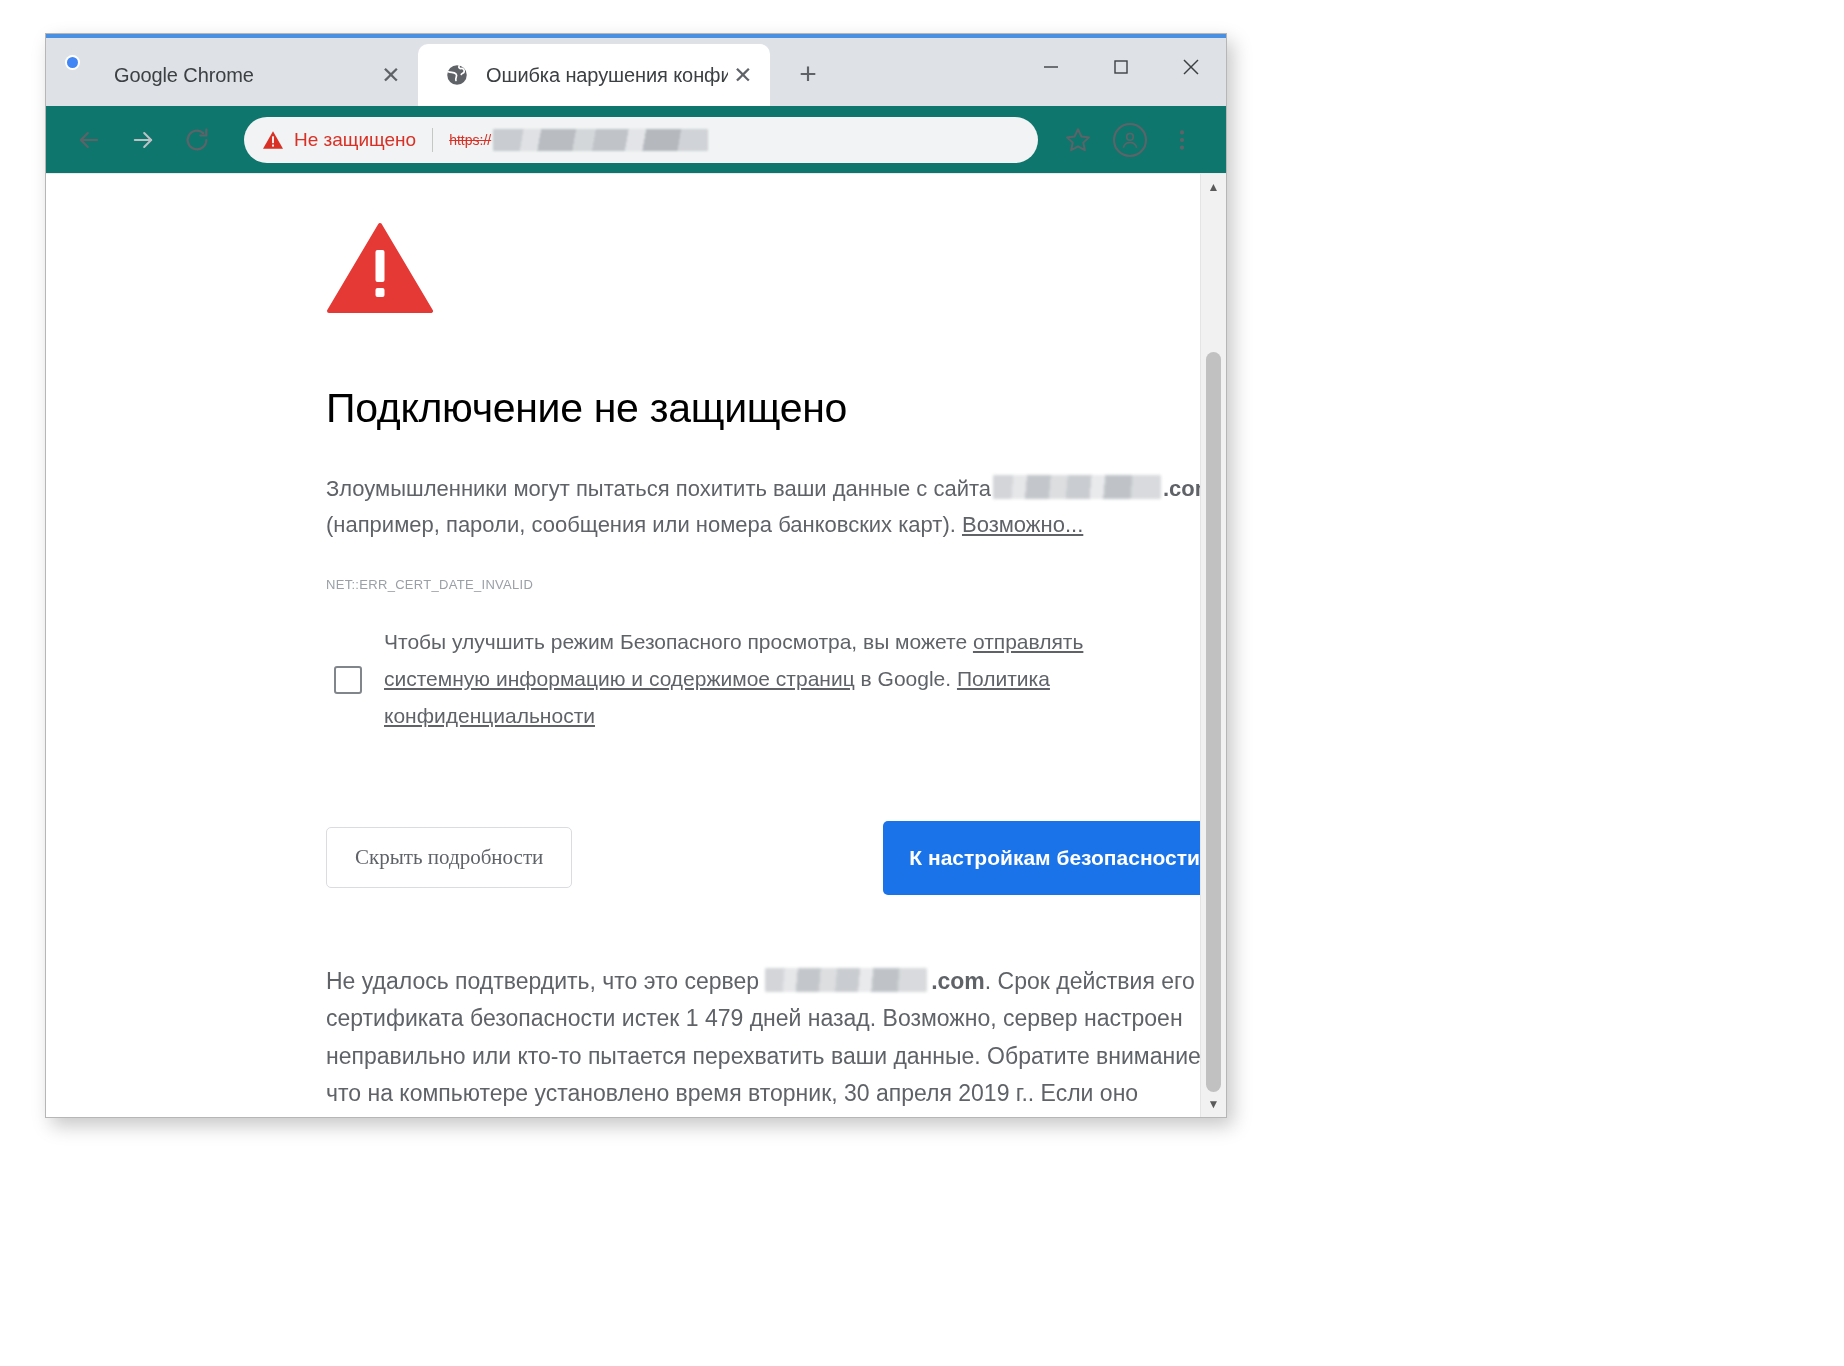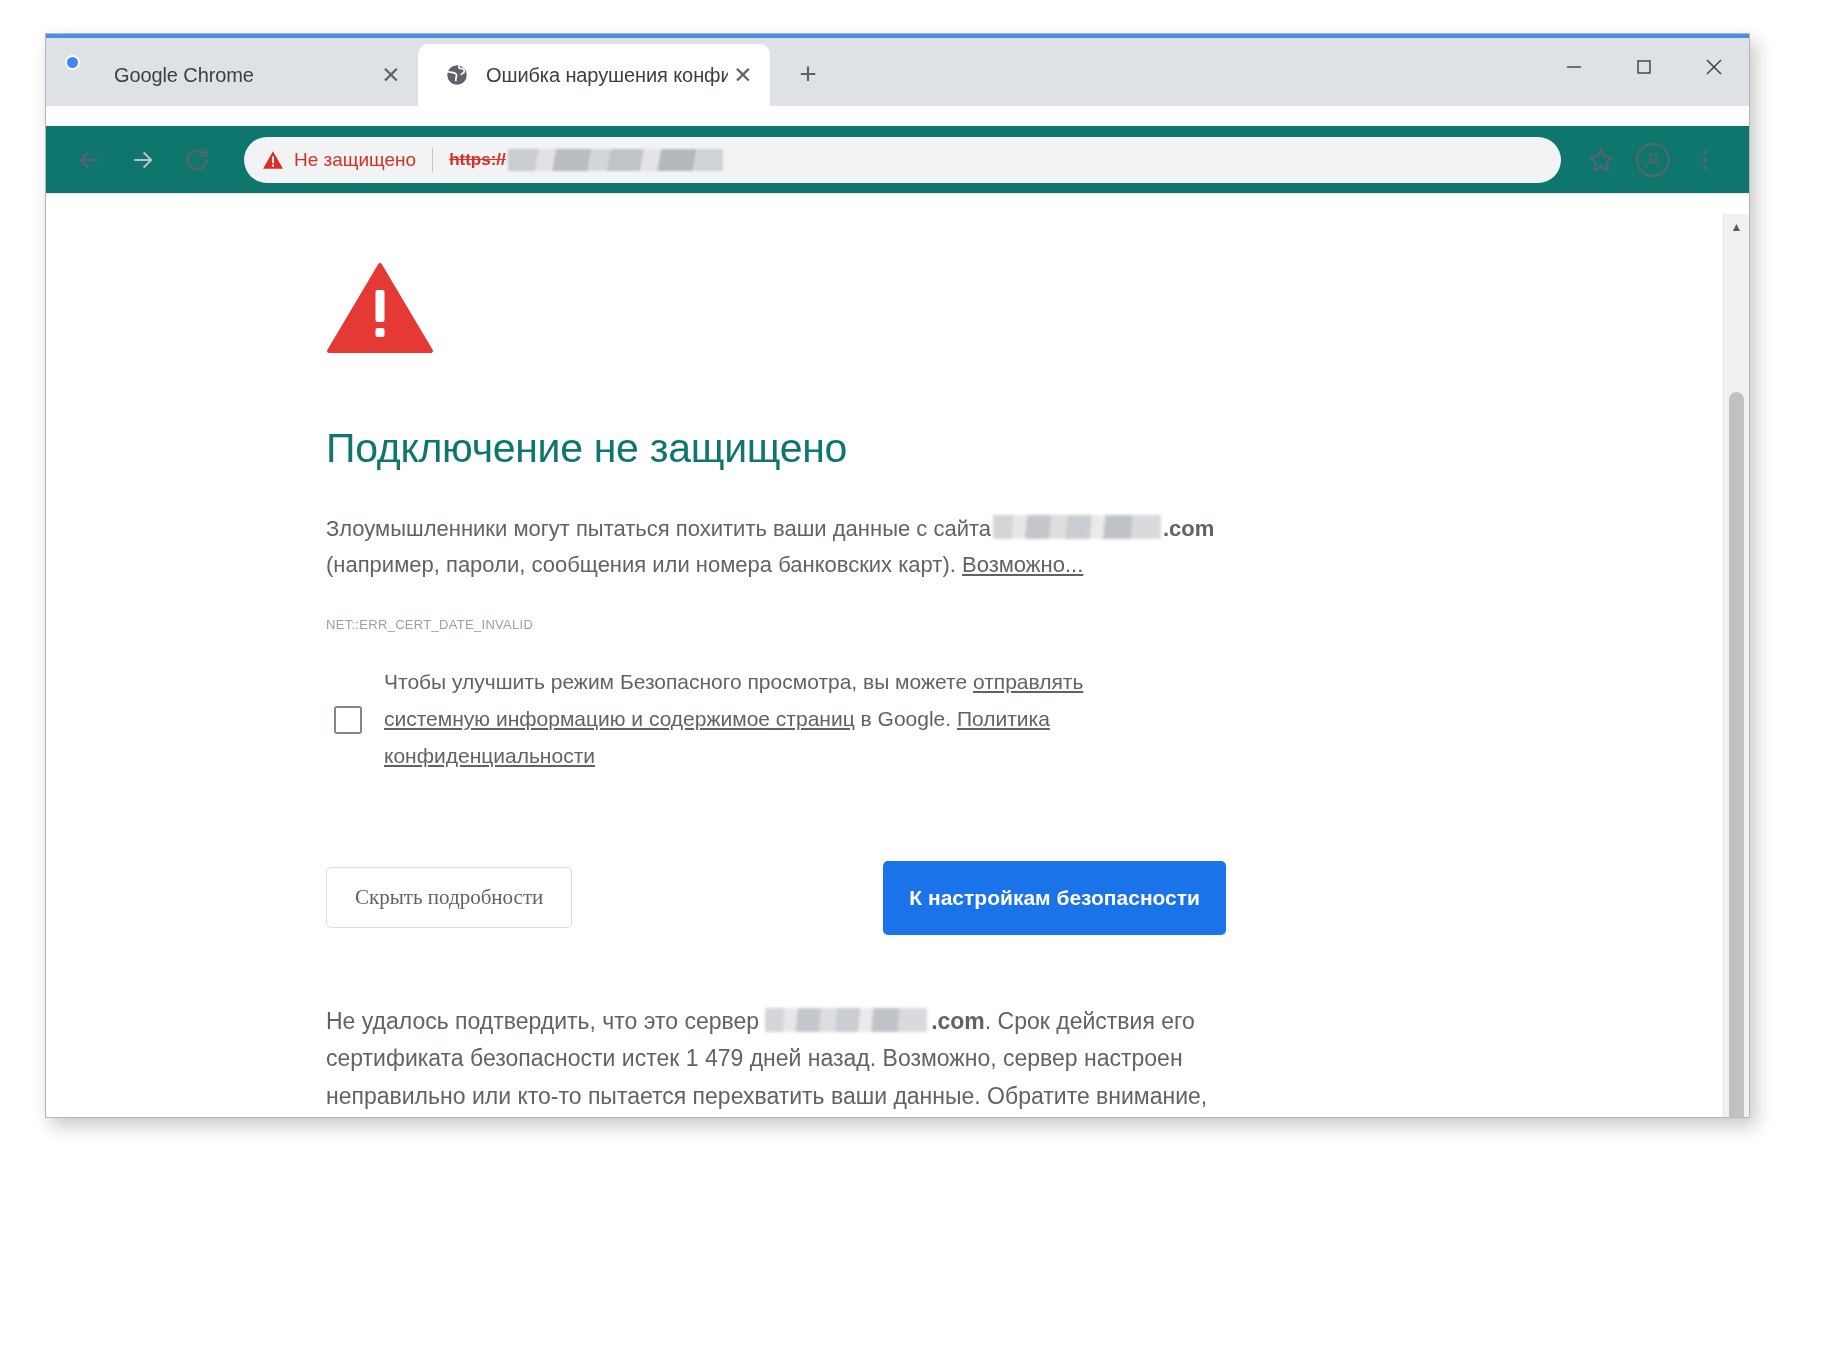--- a/index.html
+++ b/index.html
@@ -11,26 +11,26 @@
   }
   
   .page {
     position: relative;
     width: 1844px; height: 1366px;
     background: #ffffff;
   }
   .window {
     position: absolute;
     left: 45px; top: 33px;
-    width: 1705px; height: 1085px;
+    width: 1182px; height: 1085px;
     background: #ffffff;
     border: 1px solid #b6b6b6;
     box-shadow: 6px 8px 18px rgba(0,0,0,0.22);
     overflow: hidden;
-    display: flex; flex-direction: column; gap: 20px;
+    display: flex; flex-direction: column;
   }
   
   .tabstrip {
     position: relative;
     height: 72px;
     background: #dee1e6;
     display: flex;
     align-items: flex-end;
     flex: none;
   }
@@ -158,24 +158,23 @@
     flex: none;
   }
   .omnibox-divider {
     width: 1px; height: 24px;
     background: #c4c7c5;
     margin: 0 16px;
     flex: none;
   }
   .omnibox-scheme {
     color: #d93025;
-    font-size: 17px;
+    font-size: 14px;
     text-decoration: line-through;
     flex: none;
-    font-weight: bold;
   }
   .omnibox-host-redacted {
     height: 22px;
     width: 215px;
     margin-left: 2px;
     flex: none;
     background: linear-gradient(100deg,
       #c9ccd1 0 14%, #dfe1e4 14% 22%, #b9bdc2 22% 38%,
       #d4d7da 38% 47%, #c0c4c9 47% 62%, #e2e4e7 62% 70%,
       #b5b9be 70% 86%, #d0d3d7 86% 100%);
@@ -217,21 +216,21 @@
     margin-left: 280px;
     color: #5f6368;
   }
   .err-triangle {
     width: 108px; height: 92px;
     margin-bottom: 64px;
   }
   h1.err-title {
     font-size: 41px;
     font-weight: 400;
-    color: #0f766e;
+    color: #000000;
     line-height: 1.3;
     margin-bottom: 36px;
     letter-spacing: -0.3px;
   }
   p.err-body {
     font-size: 22px;
     line-height: 1.62;
     color: #5f6368;
     margin-bottom: 34px;
   }

